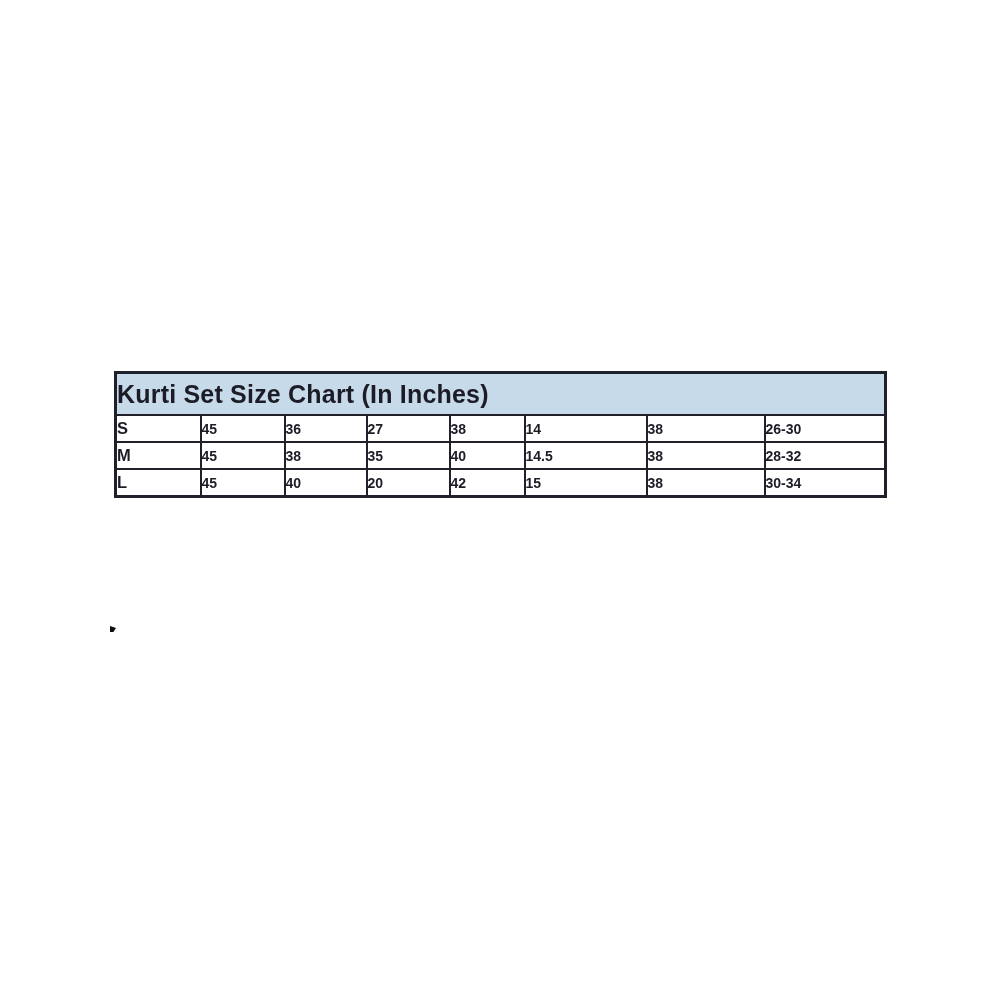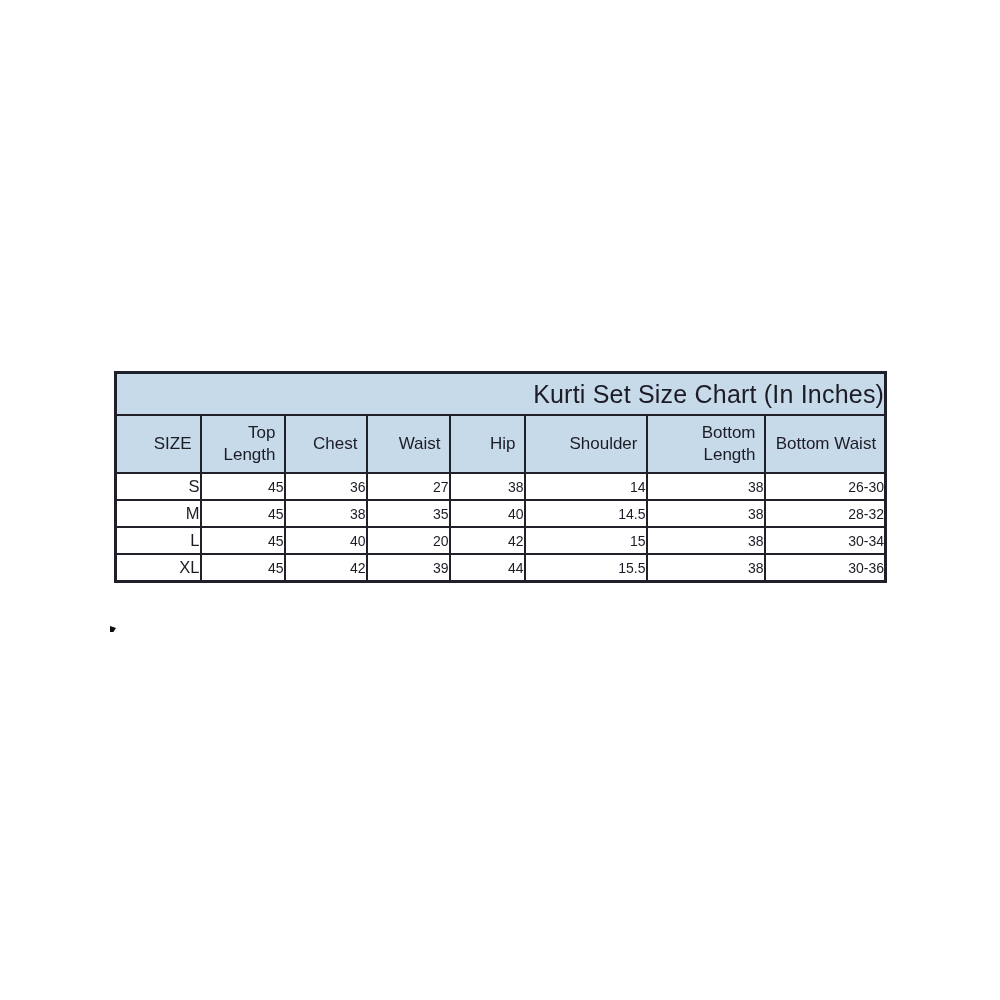--- a/index.html
+++ b/index.html
@@ -15,22 +15,22 @@
     overflow:hidden;
   }
   .canvas{position:relative;width:1000px;height:1000px;}
   table.size-chart{
     position:absolute;left:114px;top:371px;width:770px;
     border-collapse:collapse;table-layout:fixed;
     border:3px solid var(--border);
   }
   .size-chart th,.size-chart td{
     border:2px solid var(--border);
-    text-align:right;vertical-align:middle;
-    color:var(--text);font-weight:normal;padding:0;
+    text-align:left;vertical-align:middle;
+    color:var(--text);font-weight:bold;padding:0;
     overflow:hidden;
   }
   .title-cell{
     background:var(--hdr);
     font-size:25px;height:40px;letter-spacing:0.2px;
   }
   .header-row th{
     background:var(--hdr);
     font-size:17px;height:52px;line-height:1.3;padding:2px 8px;
   }
@@ -57,30 +57,20 @@
         <col style="width:83px">
       <col style="width:75px">
         <col style="width:122px">
         <col style="width:118px">
         <col style="width:121px">
     </colgroup>
     <thead>
       <tr>
         <th colspan="8" class="title-cell">Kurti Set Size Chart (In Inches)</th>
       </tr>
-      <tr class="header-row">
-        <th>SIZE</th>
-        <th>Top Length</th>
-        <th>Chest</th>
-        <th>Waist</th>
-        <th>Hip</th>
-        <th>Shoulder</th>
-        <th>Bottom Length</th>
-        <th>Bottom Waist</th>
-      </tr>
     </thead>
     <tbody>
       <tr>
         <td class="size-cell">S</td>
         <td>45</td>
         <td>36</td>
         <td>27</td>
         <td>38</td>
         <td>14</td>
         <td>38</td>
@@ -99,28 +89,18 @@
       <tr>
         <td class="size-cell">L</td>
         <td>45</td>
         <td>40</td>
         <td>20</td>
         <td>42</td>
         <td>15</td>
         <td>38</td>
         <td>30-34</td>
       </tr>
-      <tr>
-        <td class="size-cell">XL</td>
-        <td>45</td>
-        <td>42</td>
-        <td>39</td>
-        <td>44</td>
-        <td>15.5</td>
-        <td>38</td>
-        <td>30-36</td>
-      </tr>
     </tbody>
   </table>
 
   <div class="corner-mark"></div>
 
 </div>
 
 </body></html>

